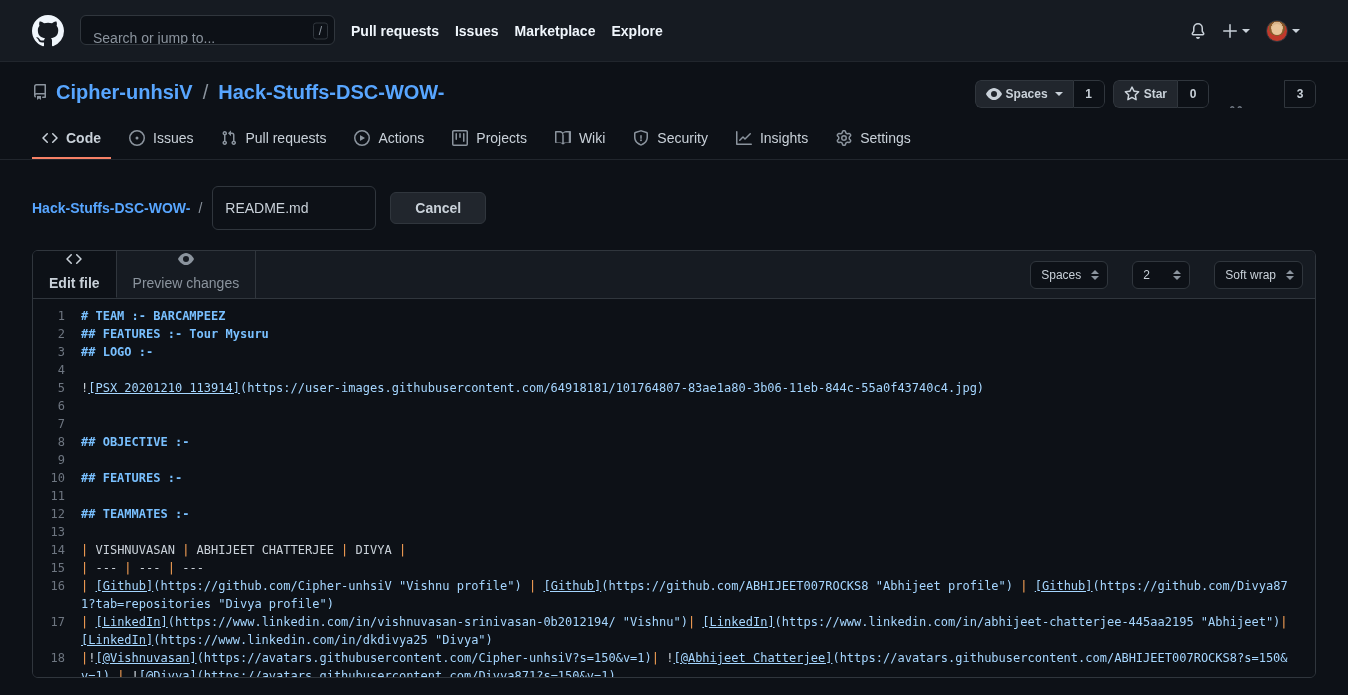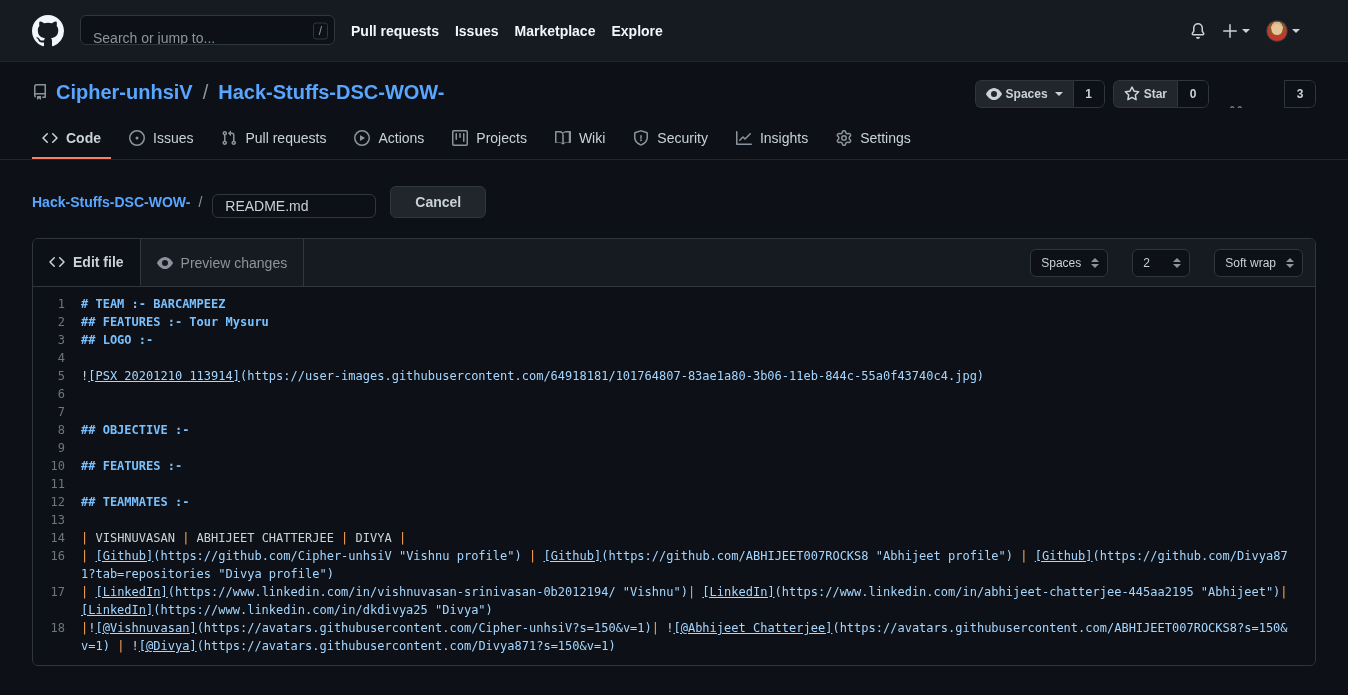--- a/index.html
+++ b/index.html
@@ -180,31 +180,30 @@
   .path-row {
     display: flex;
     align-items: center;
     gap: 8px;
     margin-top: 26px;
   }
   .path-link { color: #58a6ff; font-weight: bold; font-size: 14px; text-decoration: none; }
   .path-sep { color: #8b949e; font-size: 14px; }
   .filename-input {
     width: 164px;
-    height: 24px;
+    height: 44px;
     background: #0d1117;
     border: 1px solid #30363d;
     border-radius: 6px;
     color: #c9d1d9;
     font-size: 14px;
     font-family: "Liberation Sans", sans-serif;
     padding: 0 12px;
     outline: none;
     margin-left: 2px;
-    margin-top: 7px;
   }
   .cancel-btn {
     height: 32px;
     background: #21262d;
     border: 1px solid #30363d;
     border-radius: 6px;
     color: #c9d1d9;
     font-size: 14px;
     font-weight: bold;
     font-family: "Liberation Sans", sans-serif;
@@ -231,20 +230,21 @@
   }
   .editor-tabs { display: flex; height: 100%; }
   .editor-tab {
     display: flex; align-items: center; gap: 8px;
     padding: 0 16px;
     font-size: 14px;
     color: #8b949e;
     border-right: 1px solid #30363d;
     height: 100%;
     white-space: nowrap;
+    flex-direction: column;
   }
   .editor-tab svg { fill: currentColor; display: block; }
   .editor-tab.active {
     background: #0d1117;
     color: #c9d1d9;
     font-weight: bold;
     border-bottom: 1px solid #0d1117;
     margin-bottom: -1px;
   }
   .toolbar-right { margin-left: auto; display: flex; gap: 24px; }
@@ -584,20 +584,24 @@
         </div>
         <div class="code-line">
           <div class="ln">13</div>
           <div class="lt">&nbsp;</div>
         </div>
         <div class="code-line">
           <div class="ln">14</div>
           <div class="lt"><span class="md-pipe">|</span> VISHNUVASAN <span class="md-pipe">|</span> ABHIJEET CHATTERJEE <span class="md-pipe">|</span> DIVYA <span class="md-pipe">|</span></div>
         </div>
         <div class="code-line">
+          <div class="ln">15</div>
+          <div class="lt"><span class="md-pipe">|</span> --- <span class="md-pipe">|</span> --- <span class="md-pipe">|</span> ---</div>
+        </div>
+        <div class="code-line">
           <div class="ln">16</div>
           <div class="lt"><span class="md-pipe">|</span> <span class="md-link-txt">[Github]</span><span class="md-url">(https://github.com/Cipher-unhsiV "Vishnu profile")</span> <span class="md-pipe">|</span> <span class="md-link-txt">[Github]</span><span class="md-url">(https://github.com/ABHIJEET007ROCKS8 "Abhijeet profile")</span> <span class="md-pipe">|</span> <span class="md-link-txt">[Github]</span><span class="md-url">(https://github.com/Divya871?tab=repositories "Divya profile")</span></div>
         </div>
         <div class="code-line">
           <div class="ln">17</div>
           <div class="lt"><span class="md-pipe">|</span> <span class="md-link-txt">[LinkedIn]</span><span class="md-url">(https://www.linkedin.com/in/vishnuvasan-srinivasan-0b2012194/ "Vishnu")</span><span class="md-pipe">|</span> <span class="md-link-txt">[LinkedIn]</span><span class="md-url">(https://www.linkedin.com/in/abhijeet-chatterjee-445aa2195 "Abhijeet")</span><span class="md-pipe">|</span> <span class="md-link-txt">[LinkedIn]</span><span class="md-url">(https://www.linkedin.com/in/dkdivya25 "Divya")</span></div>
         </div>
         <div class="code-line">
           <div class="ln">18</div>
           <div class="lt"><span class="md-pipe">|</span>!<span class="md-link-txt">[@Vishnuvasan]</span><span class="md-url">(https://avatars.githubusercontent.com/Cipher-unhsiV?s=150&amp;v=1)</span><span class="md-pipe">|</span> !<span class="md-link-txt">[@Abhijeet Chatterjee]</span><span class="md-url">(https://avatars.githubusercontent.com/ABHIJEET007ROCKS8?s=150&amp;v=1)</span> <span class="md-pipe">|</span> !<span class="md-link-txt">[@Divya]</span><span class="md-url">(https://avatars.githubusercontent.com/Divya871?s=150&amp;v=1)</span></div>

